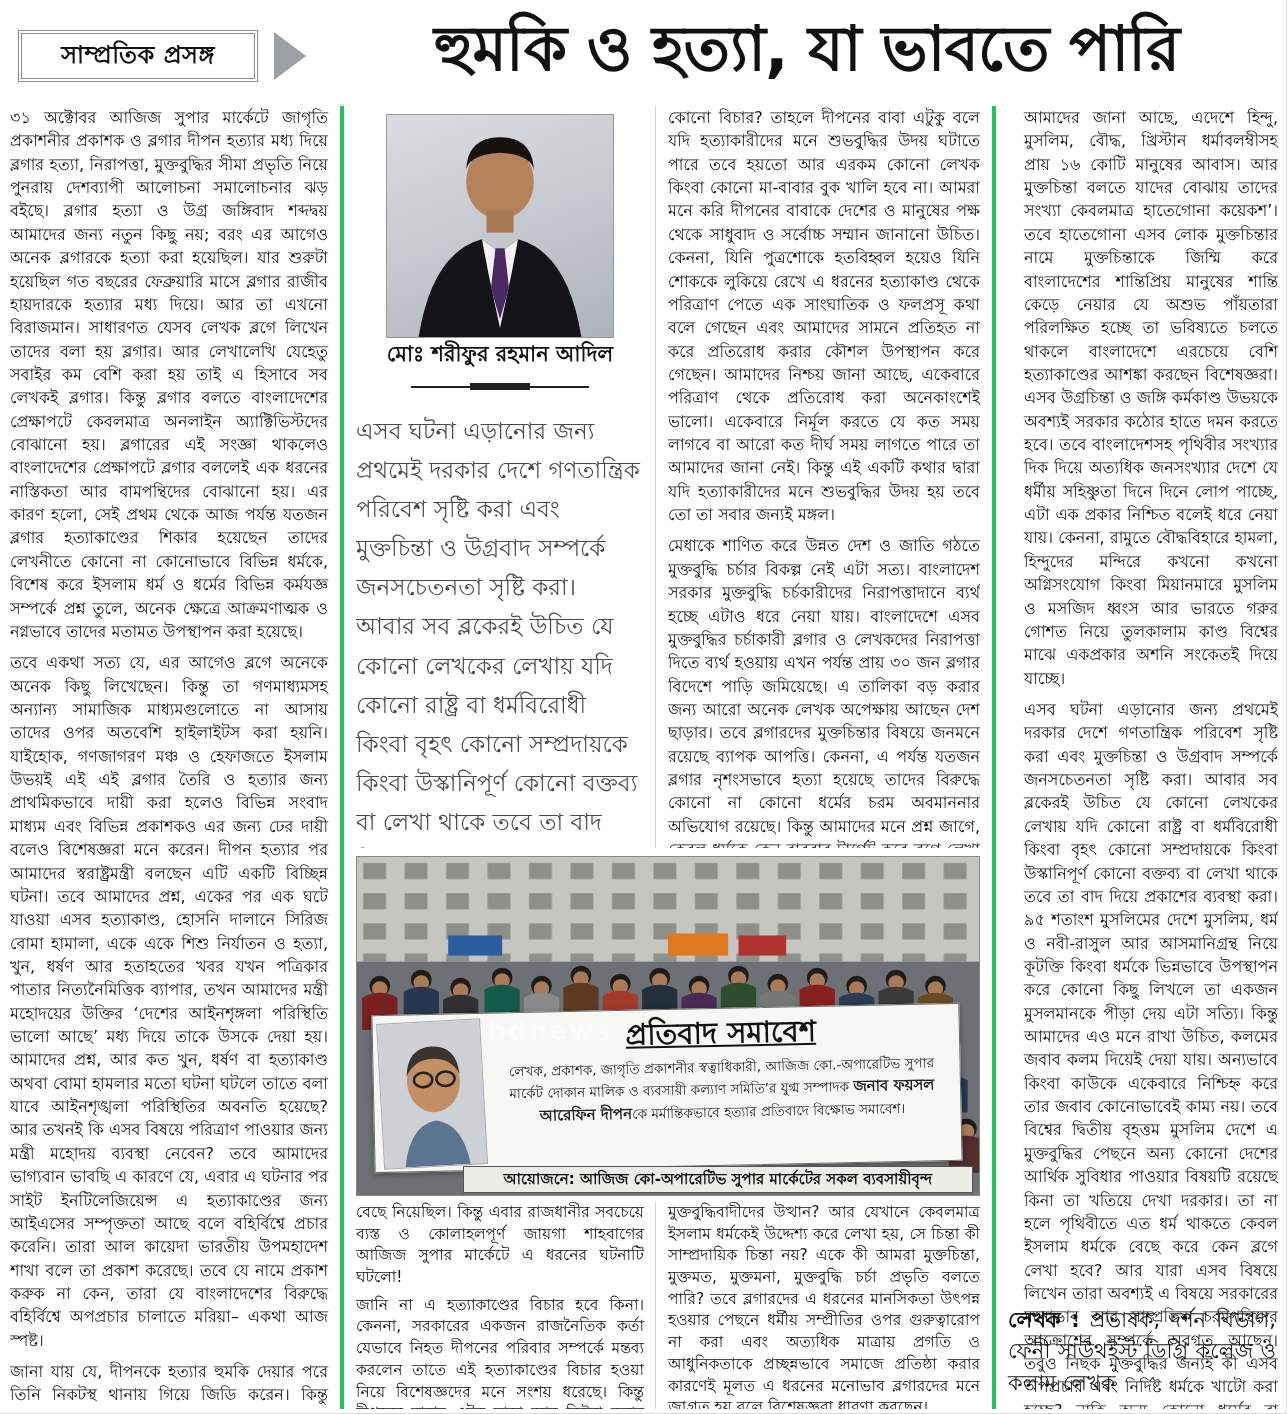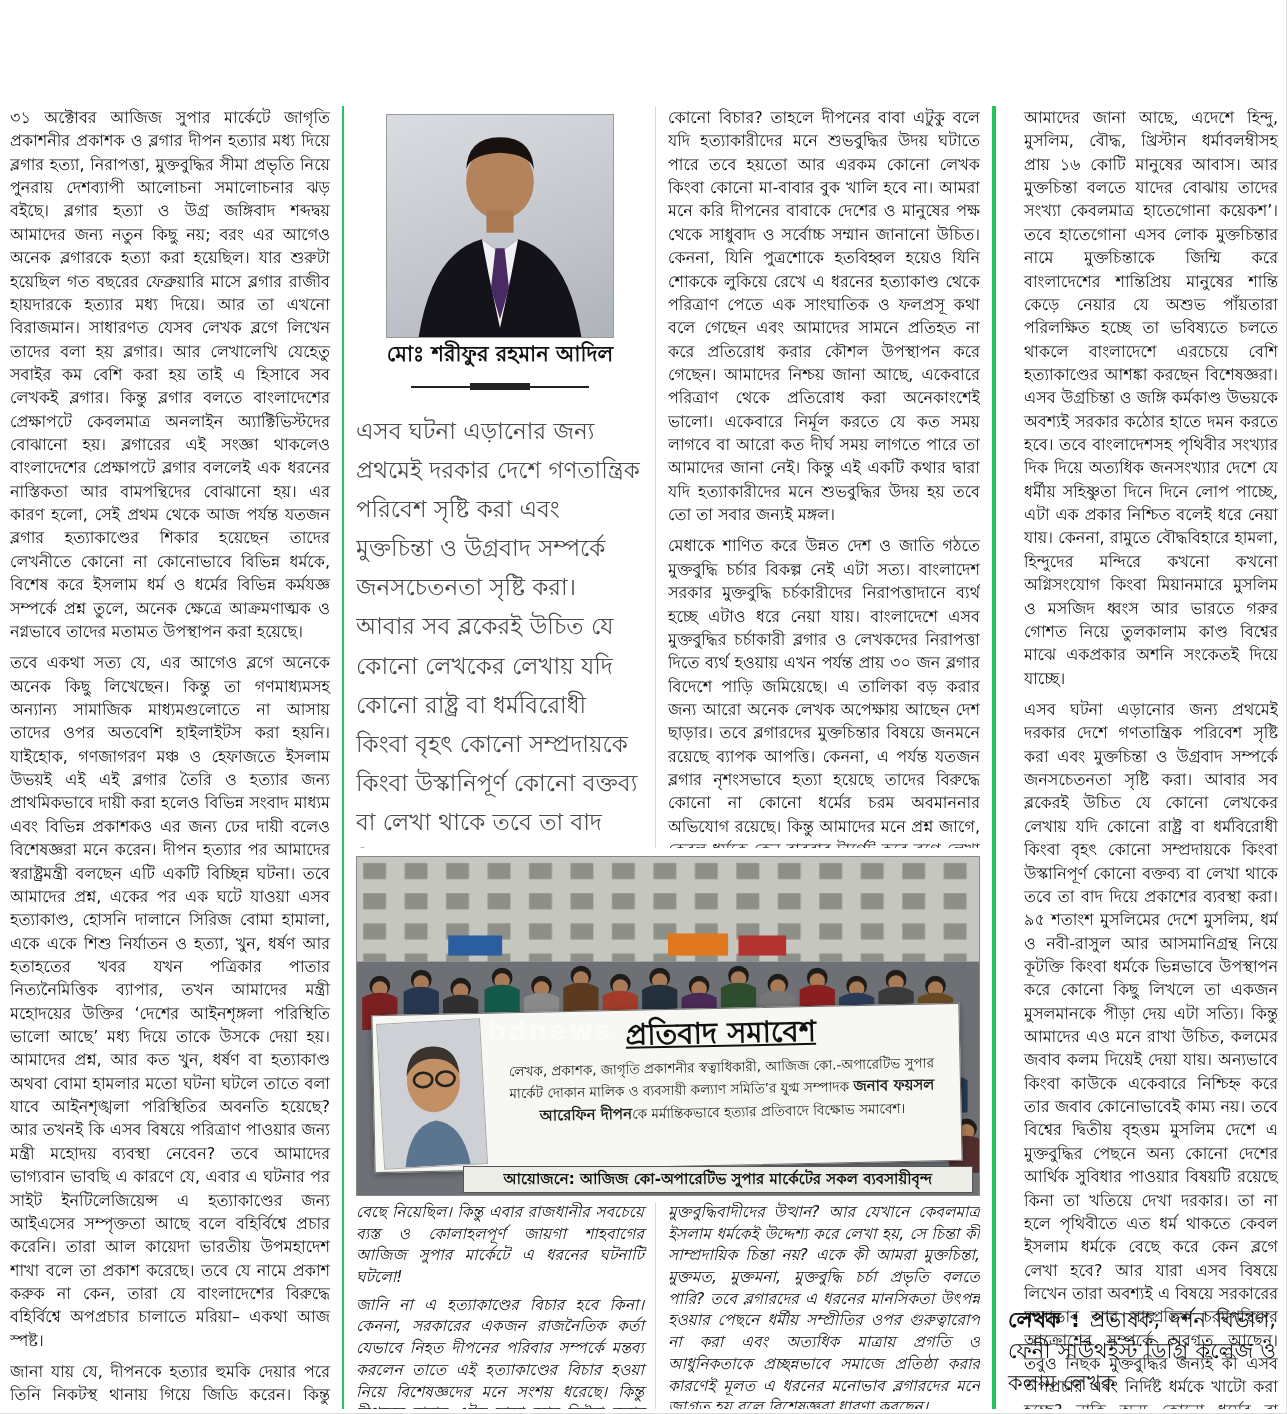--- a/index.html
+++ b/index.html
@@ -14,26 +14,26 @@
         font-size:24px;font-weight:600;letter-spacing:.5px;box-sizing:border-box;}
   .kicker-arrow{position:absolute;left:274px;top:32px;width:0;height:0;
         border-top:24px solid transparent;border-bottom:24px solid transparent;border-left:32px solid #9aa0a4;}
   .headline{position:absolute;left:335px;right:8px;top:2px;height:100px;
         display:flex;align-items:center;justify-content:center;
         font-size:62px;font-weight:bold;letter-spacing:-1px;white-space:nowrap;}
 
   
   .content{position:absolute;top:106px;left:10px;right:8px;bottom:4px;display:flex;}
   .col{box-sizing:border-box;overflow:hidden;}
-  .col-1{width:334px;padding-right:12px;border-right:2px solid #22c55e;}
+  .col-1{width:334px;padding-right:12px;border-right:4px solid #22c55e;}
   .col-mid{width:624px;display:flex;flex-direction:column;padding:0 12px;}
   .col-4{flex:1;padding-left:28px;border-left:4px solid #22c55e;position:relative;}
 
   .mid-top{height:742px;display:flex;overflow:hidden;}
-  .mid-bottom{flex:1;display:flex;overflow:hidden;margin-top:6px;font-style:italic;}
+  .mid-bottom{flex:1;display:flex;overflow:hidden;margin-top:6px;}
   .sub-left{width:300px;padding-right:11px;border-right:1px solid #d9d9d9;box-sizing:border-box;overflow:hidden;}
   .sub-right{flex:1;padding-left:12px;box-sizing:border-box;overflow:hidden;}
 
   .body-text p{margin:0 0 8px;text-align:justify;font-size:16px;line-height:1.46;}
   .mid-bottom .body-text p{font-size:15.5px;line-height:1.4;margin-bottom:6px;}
   .col-4 .body-text{padding-bottom:86px;}
 
   
   .portrait{width:226px;height:222px;margin:8px auto 0;border:1px solid #9a9a9a;
         background:linear-gradient(160deg,#d9dce0 0%,#c2c6cc 60%,#aeb2b9 100%);
@@ -68,20 +68,27 @@
 
   
   .author{position:absolute;left:12px;right:2px;bottom:10px;font-size:21px;line-height:1.5;text-align:justify;}
   .author .label{font-weight:bold;}
 </style>
 </head>
 <body>
 
 <div class="page">
 
+  <div class="header">
+    <div class="kicker-box">
+      <span>সাম্প্রতিক প্রসঙ্গ</span>
+    </div>
+    <div class="kicker-arrow"></div>
+    <div class="headline">হুমকি ও হত্যা, যা ভাবতে পারি</div>
+  </div>
 
   <div class="content">
 
     <div class="col col-1 body-text">
       <p>৩১ অক্টোবর আজিজ সুপার মার্কেটে জাগৃতি প্রকাশনীর প্রকাশক ও ব্লগার দীপন হত্যার মধ্য দিয়ে ব্লগার হত্যা, নিরাপত্তা, মুক্তবুদ্ধির সীমা প্রভৃতি নিয়ে পুনরায় দেশব্যাপী আলোচনা সমালোচনার ঝড় বইছে। ব্লগার হত্যা ও উগ্র জঙ্গিবাদ শব্দদ্বয় আমাদের জন্য নতুন কিছু নয়; বরং এর আগেও অনেক ব্লগারকে হত্যা করা হয়েছিল। যার শুরুটা হয়েছিল গত বছরের ফেব্রুয়ারি মাসে ব্লগার রাজীব হায়দারকে হত্যার মধ্য দিয়ে। আর তা এখনো বিরাজমান। সাধারণত যেসব লেখক ব্লগে লিখেন তাদের বলা হয় ব্লগার। আর লেখালেখি যেহেতু সবাইর কম বেশি করা হয় তাই এ হিসাবে সব লেখকই ব্লগার। কিন্তু ব্লগার বলতে বাংলাদেশের প্রেক্ষাপটে কেবলমাত্র অনলাইন অ্যাক্টিভিস্টদের বোঝানো হয়। ব্লগারের এই সংজ্ঞা থাকলেও বাংলাদেশের প্রেক্ষাপটে ব্লগার বললেই এক ধরনের নাস্তিকতা আর বামপন্থিদের বোঝানো হয়। এর কারণ হলো, সেই প্রথম থেকে আজ পর্যন্ত যতজন ব্লগার হত্যাকাণ্ডের শিকার হয়েছেন তাদের লেখনীতে কোনো না কোনোভাবে বিভিন্ন ধর্মকে, বিশেষ করে ইসলাম ধর্ম ও ধর্মের বিভিন্ন কর্মযজ্ঞ সম্পর্কে প্রশ্ন তুলে, অনেক ক্ষেত্রে আক্রমণাত্মক ও নগ্নভাবে তাদের মতামত উপস্থাপন করা হয়েছে।</p>
       <p>তবে একথা সত্য যে, এর আগেও ব্লগে অনেকে অনেক কিছু লিখেছেন। কিন্তু তা গণমাধ্যমসহ অন্যান্য সামাজিক মাধ্যমগুলোতে না আসায় তাদের ওপর অতবেশি হাইলাইটস করা হয়নি। যাইহোক, গণজাগরণ মঞ্চ ও হেফাজতে ইসলাম উভয়ই এই এই ব্লগার তৈরি ও হত্যার জন্য প্রাথমিকভাবে দায়ী করা হলেও বিভিন্ন সংবাদ মাধ্যম এবং বিভিন্ন প্রকাশকও এর জন্য ঢের দায়ী বলেও বিশেষজ্ঞরা মনে করেন। দীপন হত্যার পর আমাদের স্বরাষ্ট্রমন্ত্রী বলছেন এটি একটি বিচ্ছিন্ন ঘটনা। তবে আমাদের প্রশ্ন, একের পর এক ঘটে যাওয়া এসব হত্যাকাণ্ড, হোসনি দালানে সিরিজ বোমা হামালা, একে একে শিশু নির্যাতন ও হত্যা, খুন, ধর্ষণ আর হতাহতের খবর যখন পত্রিকার পাতার নিত্যনৈমিত্তিক ব্যাপার, তখন আমাদের মন্ত্রী মহোদয়ের উক্তির ‘দেশের আইনশৃঙ্গলা পরিস্থিতি ভালো আছে’ মধ্য দিয়ে তাকে উসকে দেয়া হয়। আমাদের প্রশ্ন, আর কত খুন, ধর্ষণ বা হত্যাকাণ্ড অথবা বোমা হামলার মতো ঘটনা ঘটলে তাতে বলা যাবে আইনশৃঙ্খলা পরিস্থিতির অবনতি হয়েছে? আর তখনই কি এসব বিষয়ে পরিত্রাণ পাওয়ার জন্য মন্ত্রী মহোদয় ব্যবস্থা নেবেন? তবে আমাদের ভাগ্যবান ভাবছি এ কারণে যে, এবার এ ঘটনার পর সাইট ইনটিলেজিয়েন্স এ হত্যাকাণ্ডের জন্য আইএসের সম্পৃক্ততা আছে বলে বহির্বিশ্বে প্রচার করেনি। তারা আল কায়েদা ভারতীয় উপমহাদেশ শাখা বলে তা প্রকাশ করেছে। তবে যে নামে প্রকাশ করুক না কেন, তারা যে বাংলাদেশের বিরুদ্ধে বহির্বিশ্বে অপপ্রচার চালাতে মরিয়া– একথা আজ স্পষ্ট।</p>
       <p>জানা যায় যে, দীপনকে হত্যার হুমকি দেয়ার পরে তিনি নিকটস্থ থানায় গিয়ে জিডি করেন। কিন্তু এরপরও শেষ রক্ষা হলো না তার। তাই জনমনে প্রশ্ন জাগে, আইনশৃঙ্খলা বাহিনীর নিকট গিয়ে এবং জিডি করে যখন কোনো সুফল পাওয়া যায় না তখন এদেশের নাগরিকের নিরাপত্তার বিষয়টি আর রইল কোথায়? তার মানে এদেশে কোন নাগরিককেই পুলিশ সুরক্ষা দিতে পারবে না? তা না হলে কেন দীপনের পক্ষ থেকে থানায় জিডি করা হলেও তাতে কোনো তদন্ত করা হলো না? আর দিবেইবা কিভাবে, যেখানে তথ্যমন্ত্রী নিজেকে নিরাপদ ভাবছেন না সেখানে একজন সাধারণ নাগরিক কিভাবে নিজেকে নিরাপদ ভাববেন? আগে যেসব ব্লগার হত্যা করা হয়েছিল তাদের অধিকাংশকেই হয়তো বাসাবাড়িতে ঢুকে অথবা কোলাহলমুক্ত পরিবেশকে হত্যাকারীরা</p>
     </div>
 
     <div class="col-mid">

